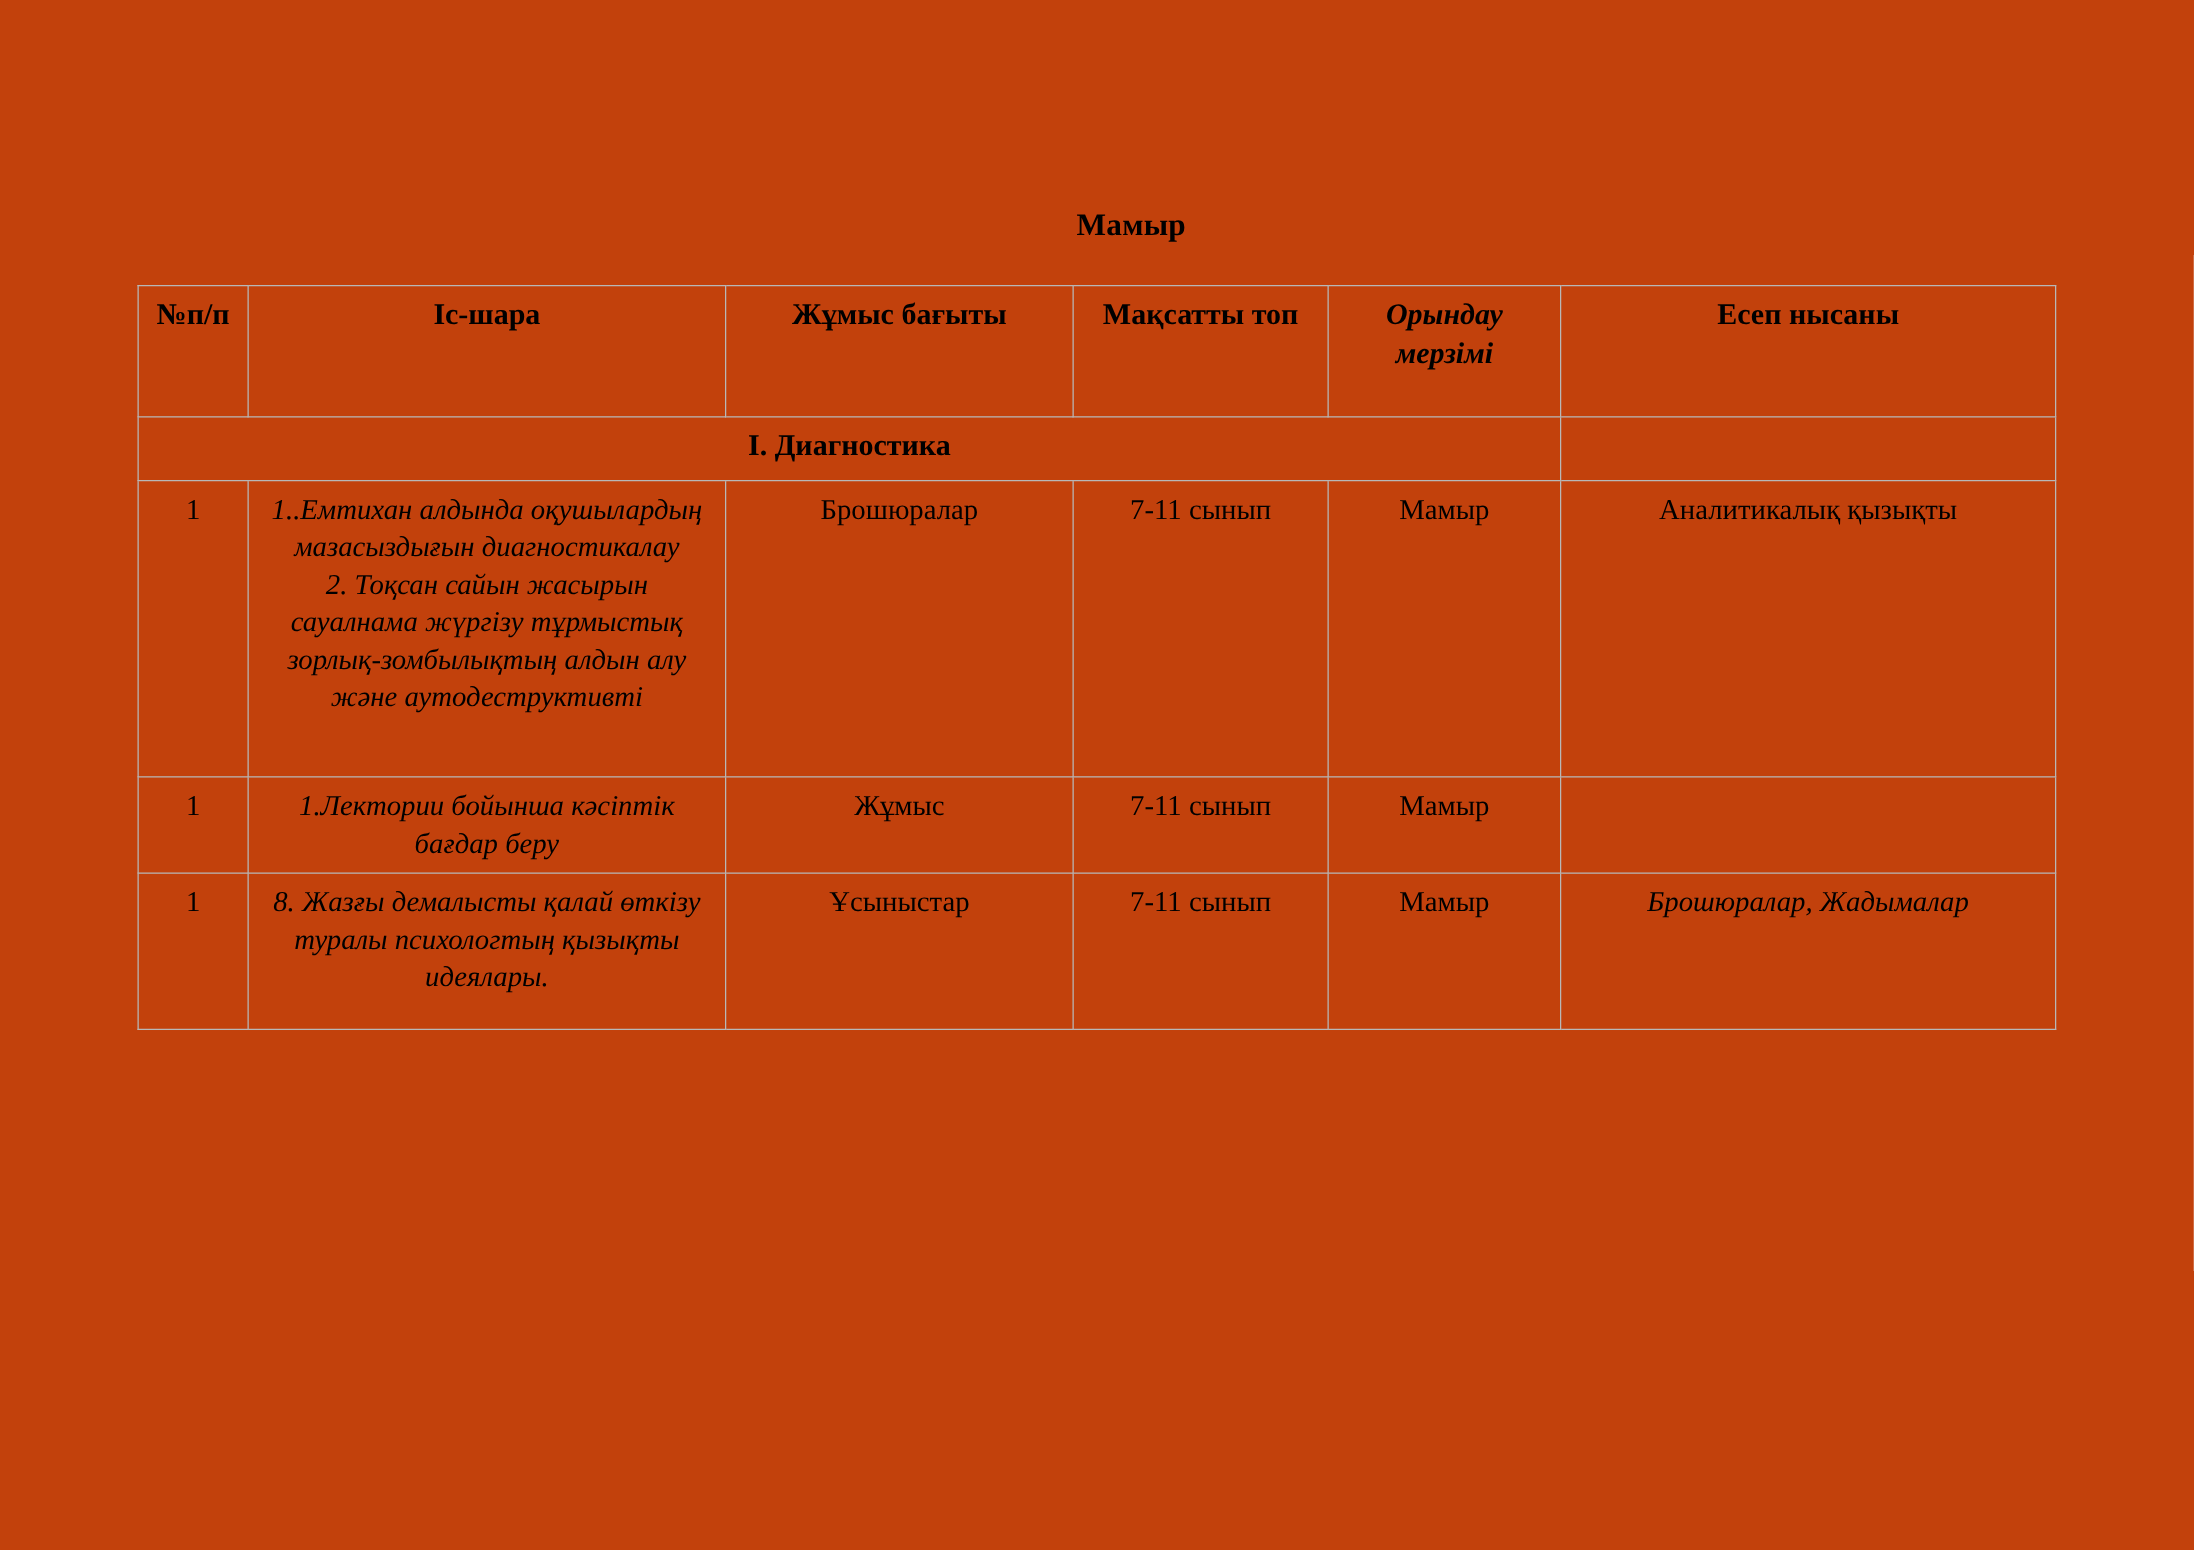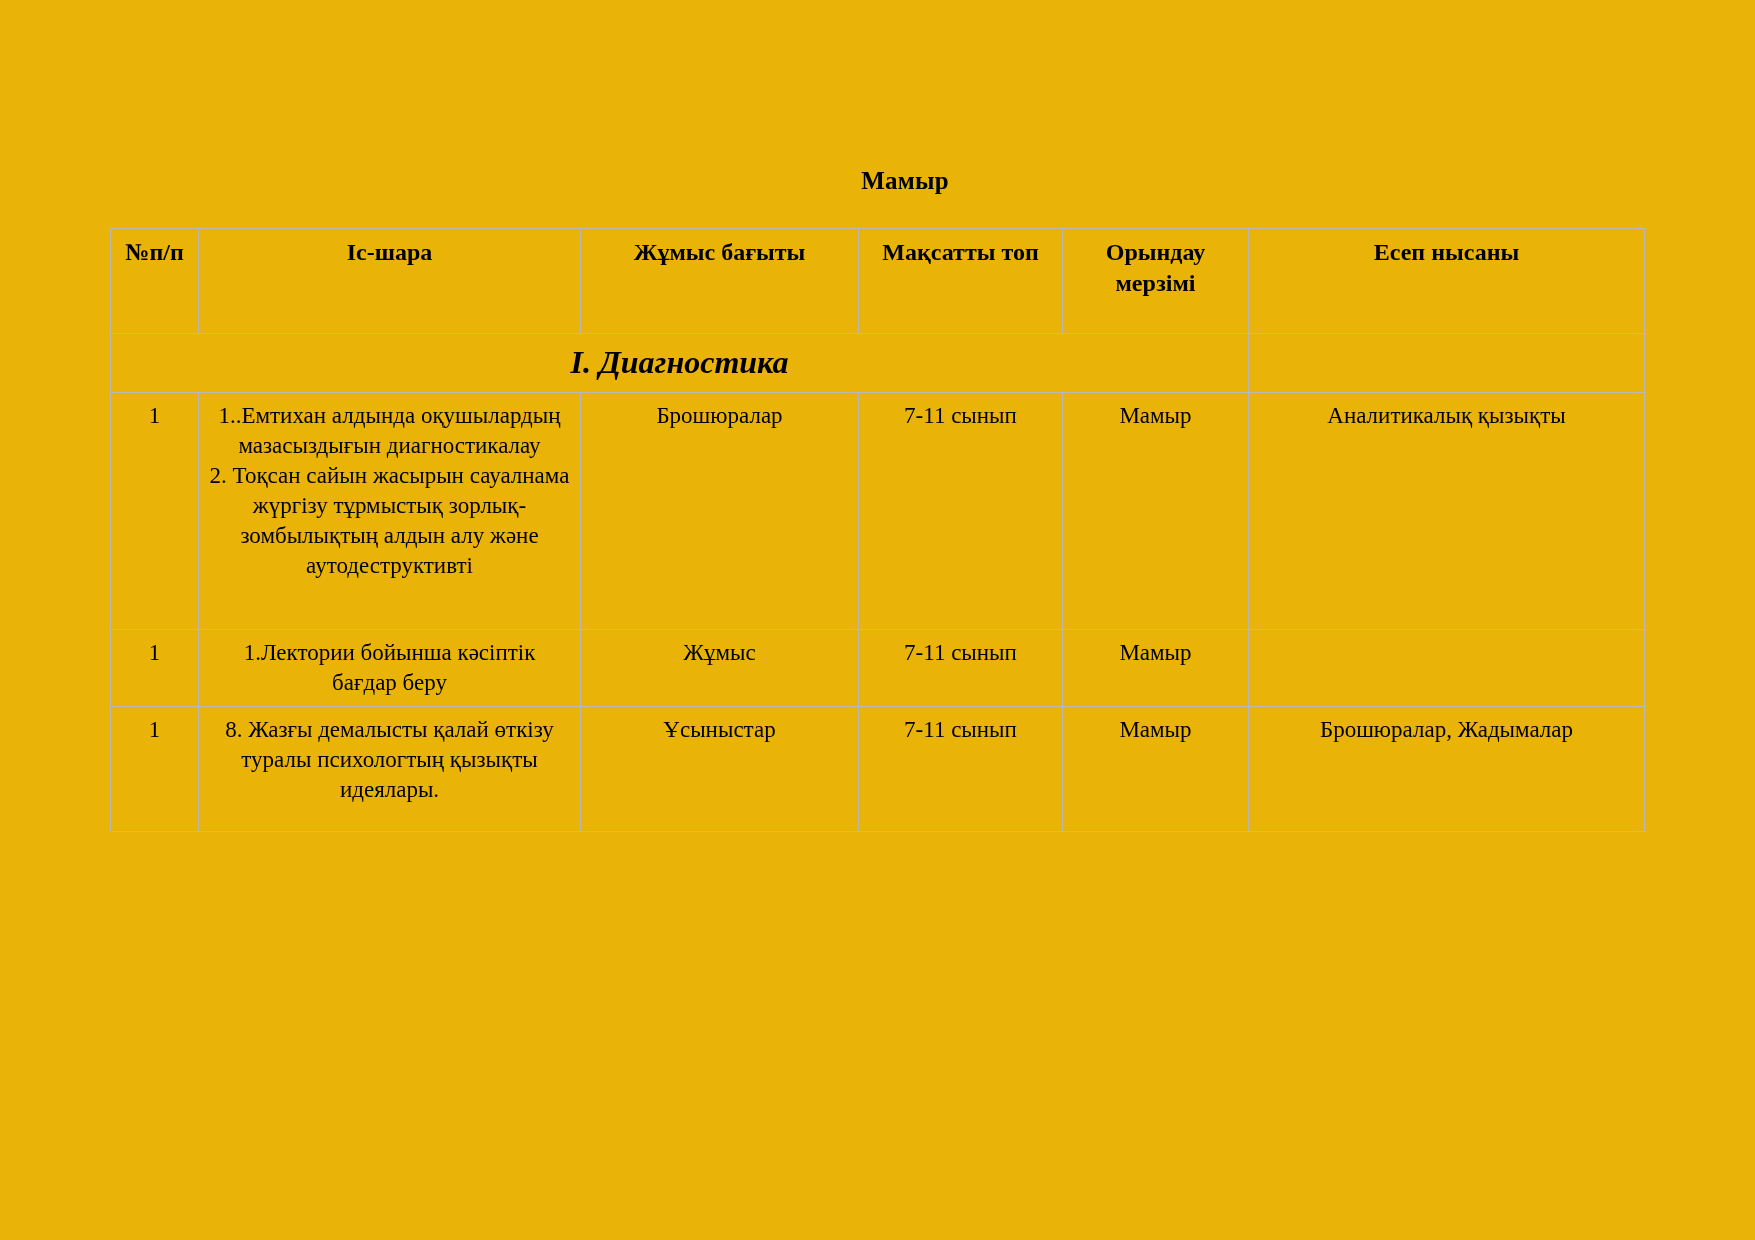--- a/index.html
+++ b/index.html
@@ -15,21 +15,21 @@
     position: relative;
     overflow: hidden;
   }
 
   .page {
     position: absolute;
     left: 0;
     top: 0;
     width: 1755px;
     height: 1240px;
-    background: #eab308;
+    background: #c2410c;
   }
 
   .doc-title {
     position: absolute;
     left: 0;
     top: 167px;
     width: 1755px;
     text-align: center;
     font-size: 25px;
     font-weight: bold;
@@ -72,41 +72,40 @@
     height: 88px;
   }
 
   tr.header-row td {
     height: 88px;
   }
 
   td.section-cell {
     text-align: center;
     font-weight: bold;
-    font-size: 32px;
+    font-size: 24px;
     padding-top: 13px;
     padding-bottom: 13px;
     height: 34px;
-    font-style: italic;
   }
 
   td.section-blank {
     border-left: 1px solid #b8b8b8;
   }
 
   td.body-cell {
     font-size: 23px;
     line-height: 1.305;
   }
 
   .row-tall td { height: 220px; }
   .row-mid  td { height: 44px;  }
   .row-low  td { height: 108px; }
 
-  .txt { white-space: pre-line; }
+  .txt { white-space: pre-line; font-style: italic; }
 </style>
 </head>
 <body>
 
 <div class="page">
 
   <div class="doc-title">Мамыр</div>
 
   <table class="plan-table">
     <colgroup>

